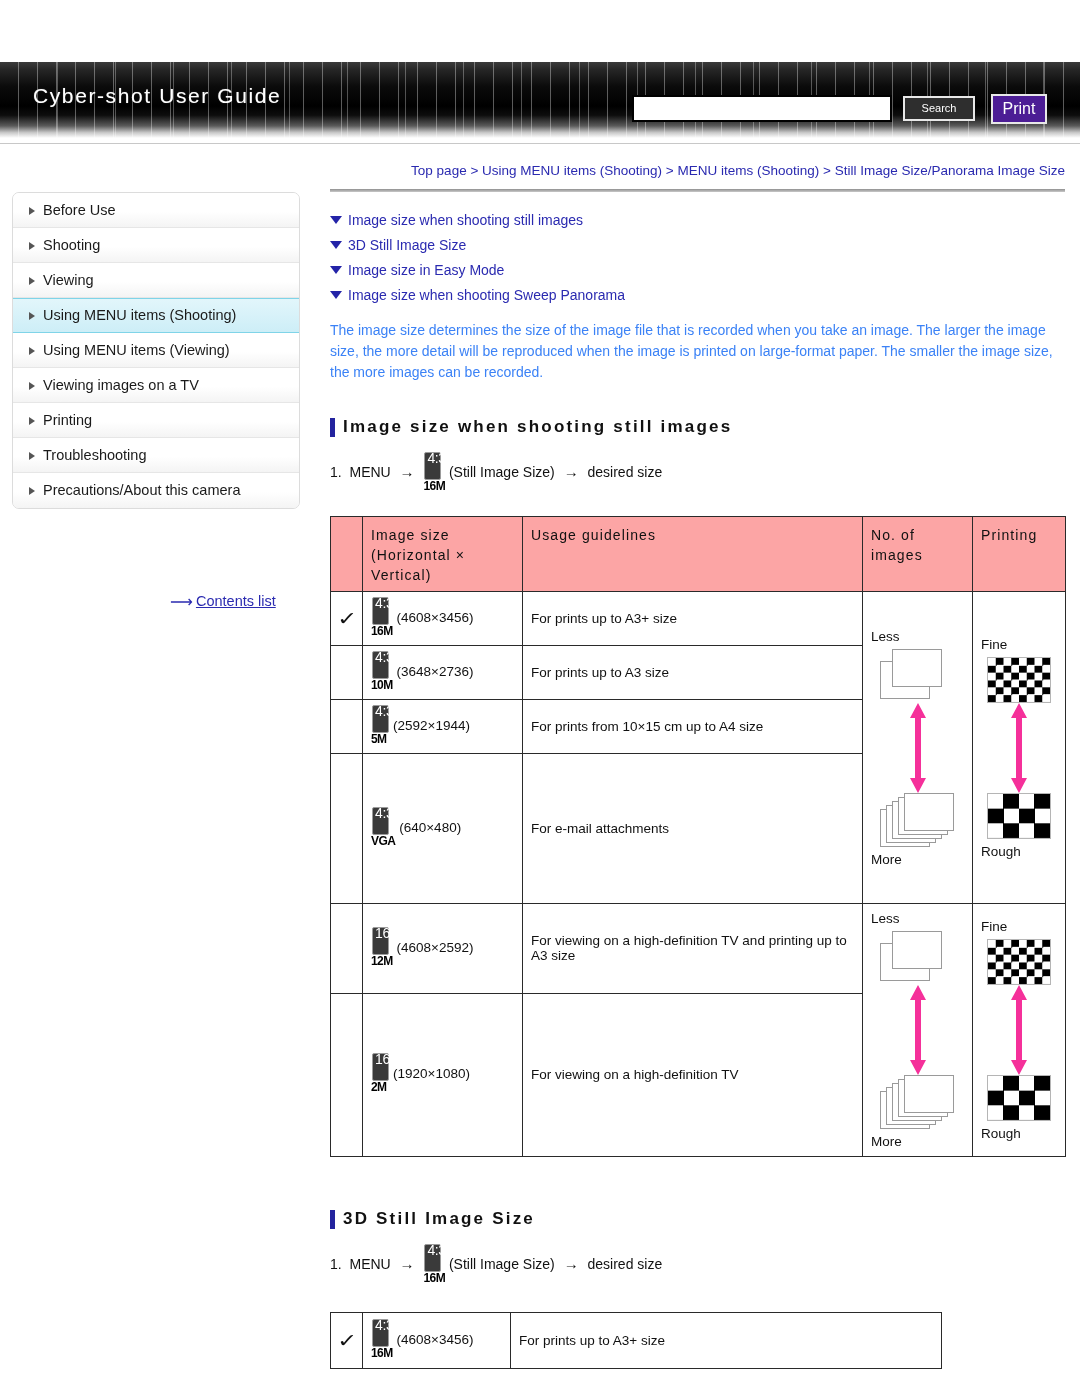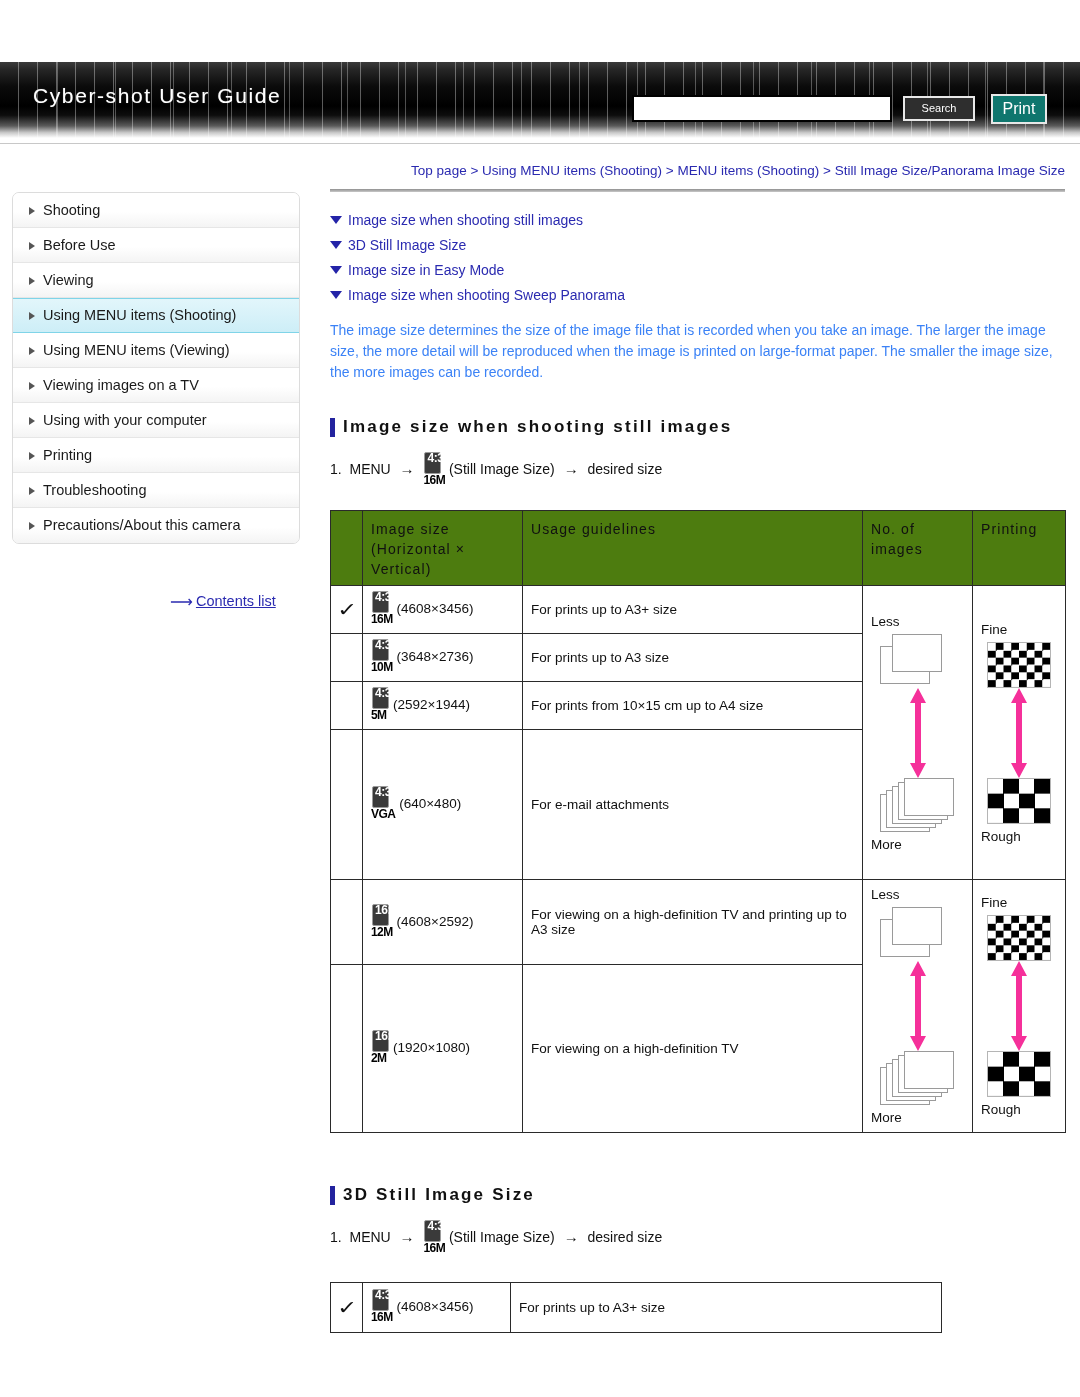--- a/index.html
+++ b/index.html
@@ -94,21 +94,21 @@
     z-index: 5;
     cursor: pointer;
     line-height: 21px;
     text-align: center;
     padding: 0;
   }
   #print-button {
     position: absolute;
     left: 991px; top: 94px;
     width: 56px; height: 30px;
-    background: #0f766e;
+    background: #4c1d95;
     border: 2px solid #e8e8e8;
     box-sizing: border-box;
     color: #fff;
     font-size: 16px;
     font-family: "Liberation Sans", sans-serif;
     z-index: 5;
     cursor: pointer;
     line-height: 26px;
     text-align: center;
     padding: 0;
@@ -265,24 +265,24 @@
     vertical-align: middle;
     text-align: left;
     line-height: 1;
     position: relative;
     top: -1px;
   }
   .size-icon .badge {
     display: block;
     background: #3a3a3a;
     color: #fff;
-    font-size: 12px;
-    font-weight: bold;
+    font-size: 14px;
+    font-weight: normal;
     line-height: 11px;
-    height: 22px;
+    height: 28px;
     padding: 0 2px;
     border-radius: 2px;
     letter-spacing: -0.4px;
     width: 17px;
     box-sizing: border-box;
     text-align: center;
     border: 1px solid #9b9b9b;
     margin-left: 1px;
   }
   .size-icon .mm {
@@ -306,21 +306,21 @@
     border: 1px solid #2a2a2a;
     padding: 6px 8px;
     font-size: 13.5px;
     color: #111;
     vertical-align: middle;
     text-align: left;
     font-weight: normal;
     box-sizing: border-box;
   }
   table.sz thead th {
-    background: #4d7c0f;
+    background: #fca5a5;
     font-size: 14px;
     letter-spacing: 1.1px;
     vertical-align: top;
     line-height: 20px;
     padding-top: 8px;
   }
   .col-check { width: 32px; }
   .col-size  { width: 160px; }
   .col-usage { width: 340px; }
   .col-count { width: 110px; }
@@ -428,27 +428,26 @@
   <div id="header-stripes"></div>
   <div id="header-stripes-2"></div>
   <div id="brand-title">Cyber-shot User Guide</div>
 </div>
 <input id="search-input" type="text" placeholder="" style="">
 <button id="search-button">Search</button>
 <button id="print-button">Print</button>
 <div id="header-bottom-rule"></div>
 
 <nav id="sidebar">
+    <div class="nav-item"><span class="bullet"></span><span>Before Use</span></div>
     <div class="nav-item"><span class="bullet"></span><span>Shooting</span></div>
-    <div class="nav-item"><span class="bullet"></span><span>Before Use</span></div>
     <div class="nav-item"><span class="bullet"></span><span>Viewing</span></div>
     <div class="nav-item active"><span class="bullet"></span><span>Using MENU items (Shooting)</span></div>
     <div class="nav-item"><span class="bullet"></span><span>Using MENU items (Viewing)</span></div>
     <div class="nav-item"><span class="bullet"></span><span>Viewing images on a TV</span></div>
-    <div class="nav-item"><span class="bullet"></span><span>Using with your computer</span></div>
     <div class="nav-item"><span class="bullet"></span><span>Printing</span></div>
     <div class="nav-item"><span class="bullet"></span><span>Troubleshooting</span></div>
     <div class="nav-item"><span class="bullet"></span><span>Precautions/About this camera</span></div>
   </nav>
 <div id="contents-list-link">
   <span class="arrow-glyph">⟶</span><span>Contents list</span>
 </div>
 
 <main id="main">
   <div id="breadcrumb">Top page &gt; Using MENU items (Shooting) &gt; MENU items (Shooting) &gt; Still Image Size/Panorama Image Size</div>

